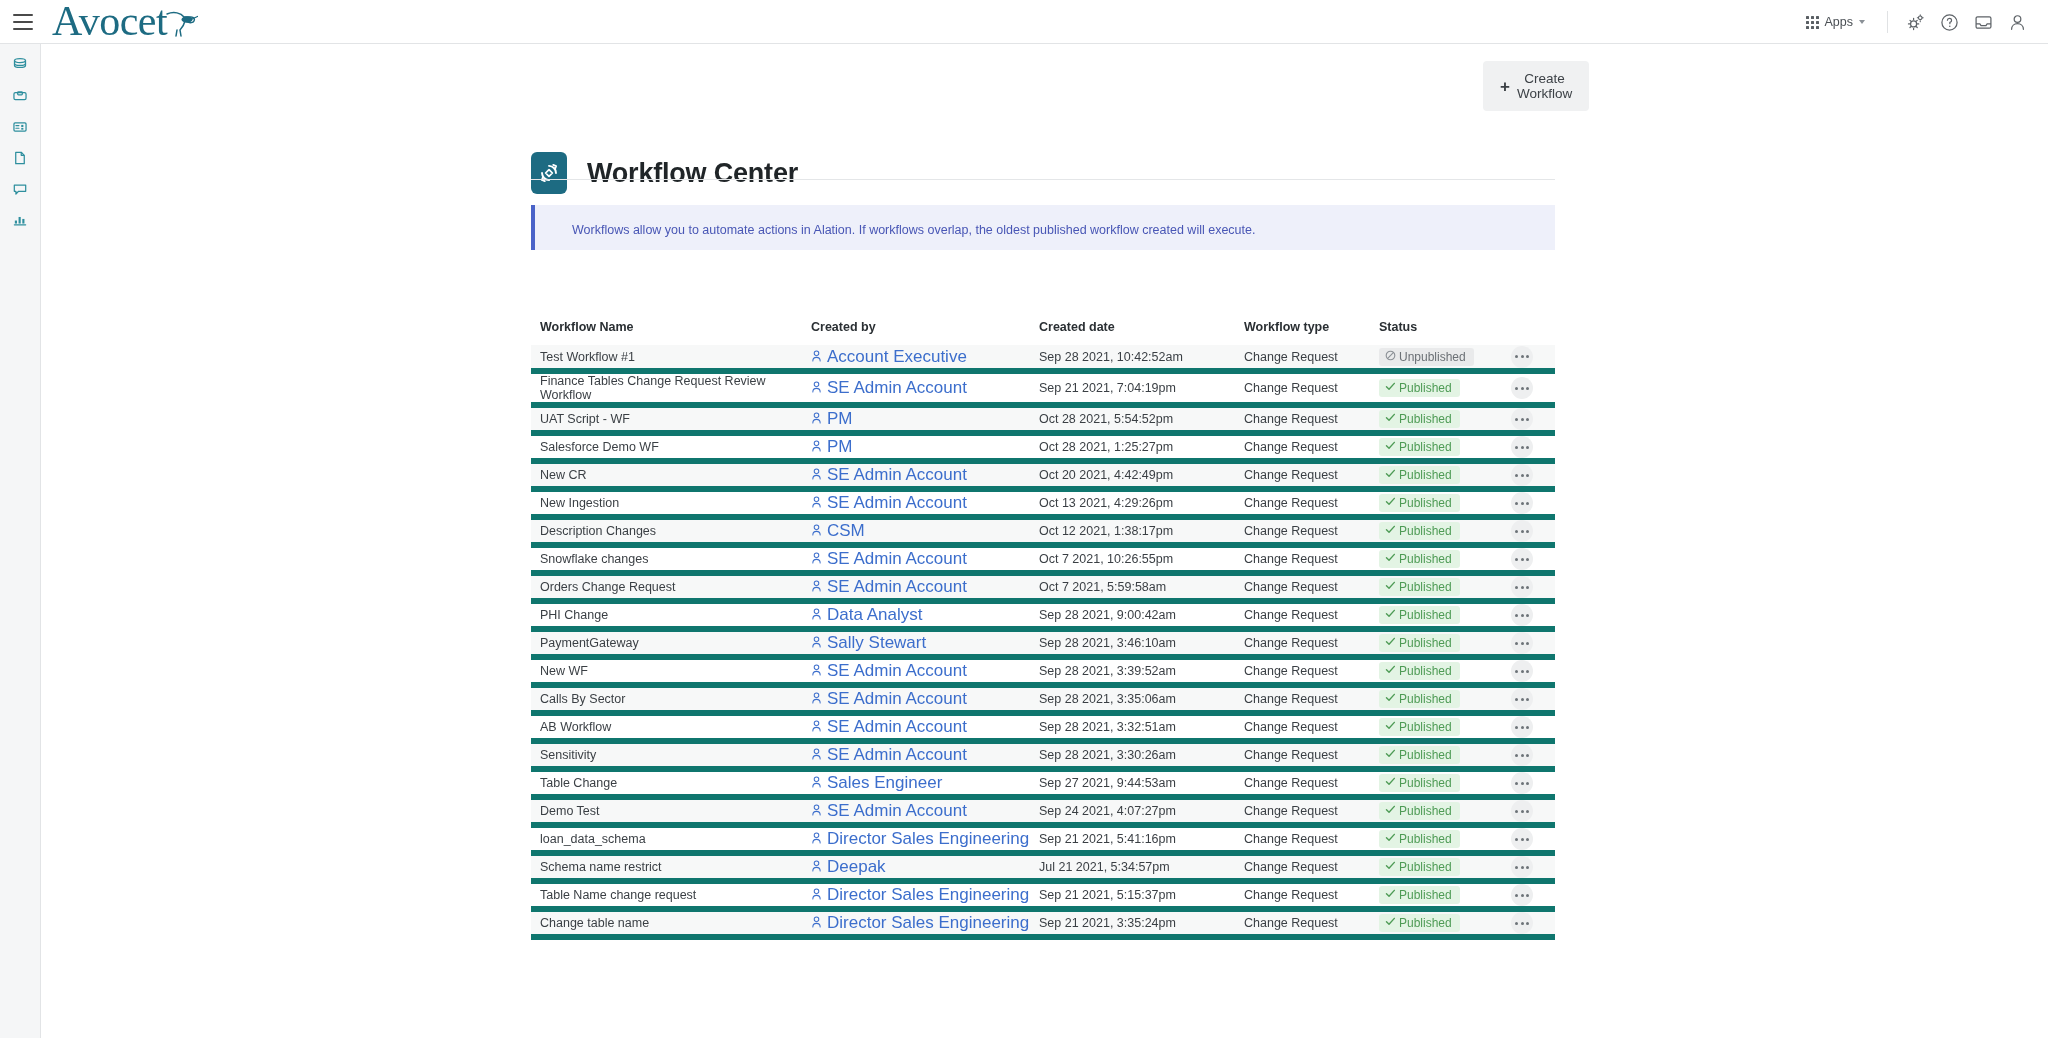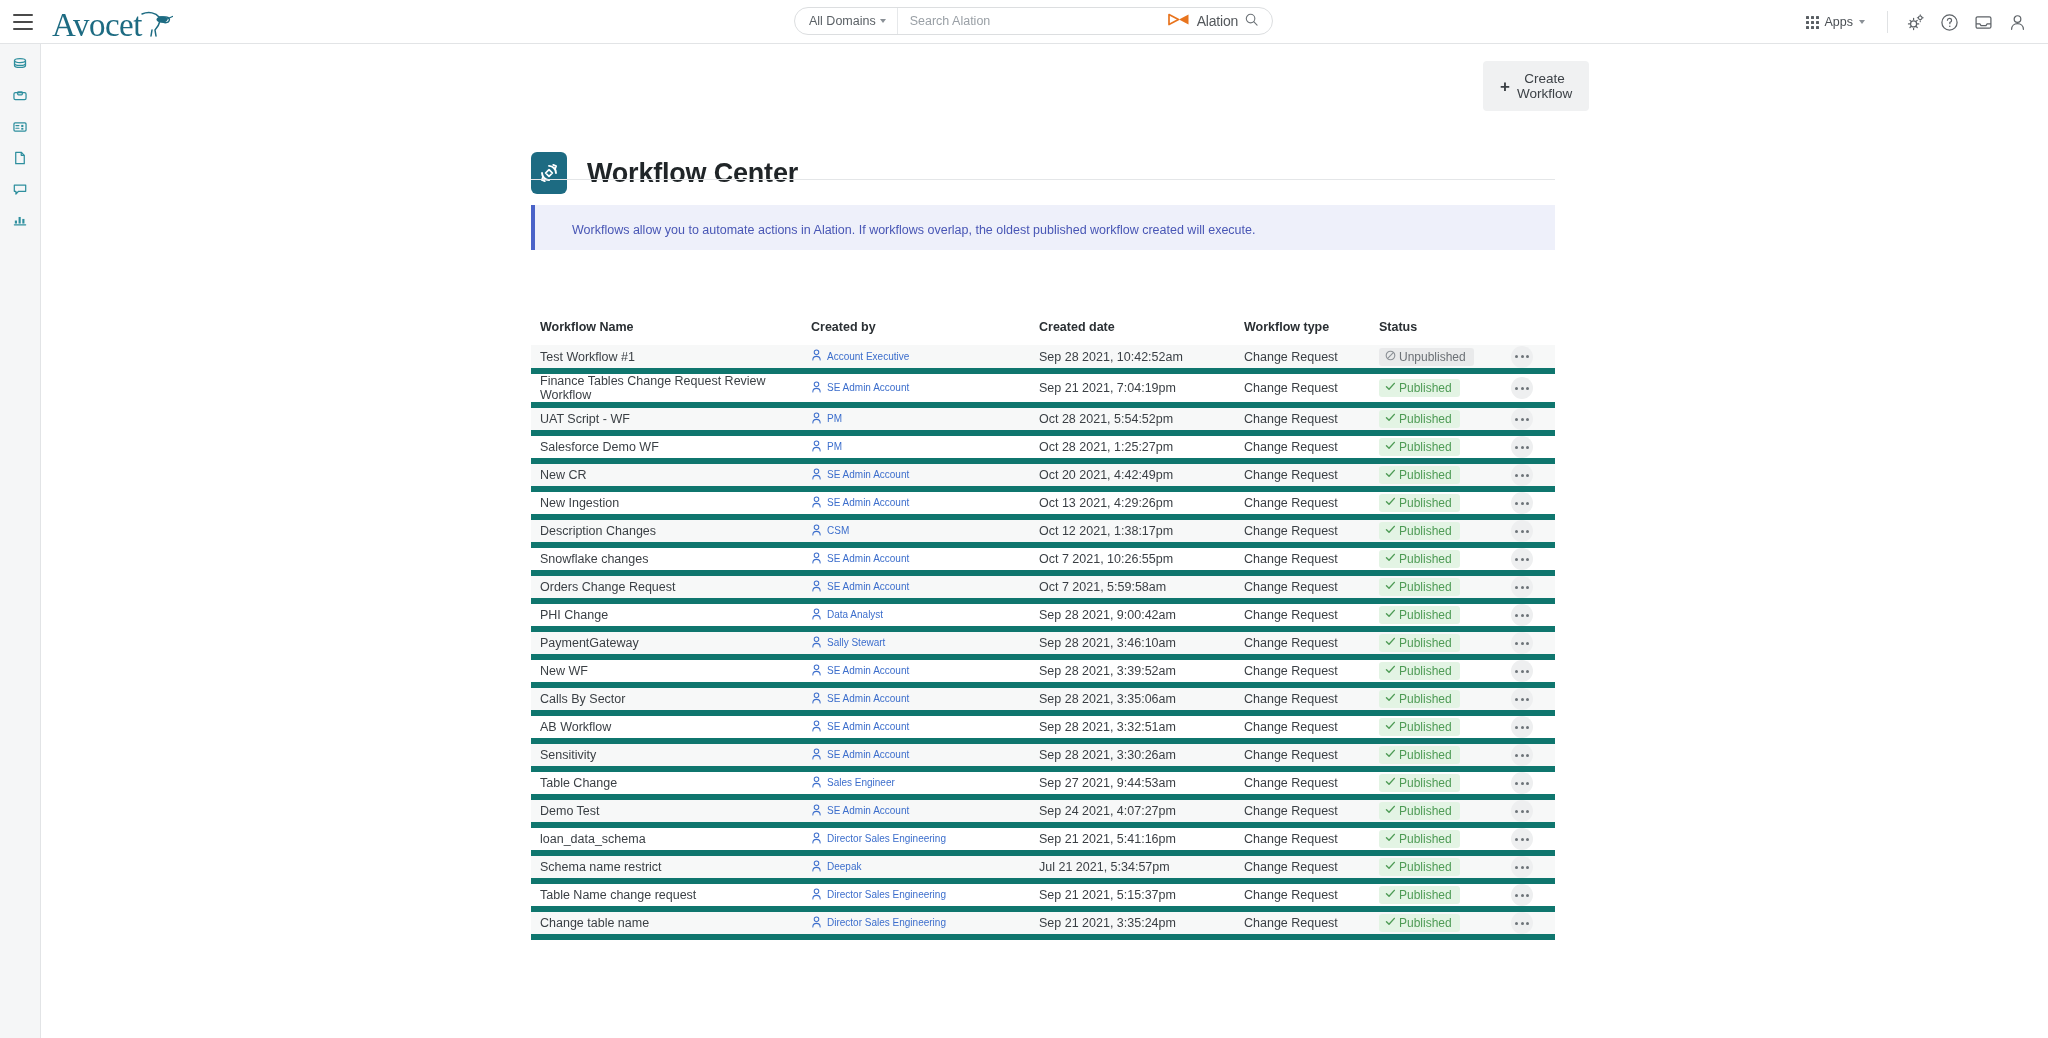--- a/index.html
+++ b/index.html
@@ -23,21 +23,21 @@
     display: flex; flex-direction: column; justify-content: space-between;
     cursor: pointer;
   }
   .hamburger span { display: block; height: 2px; background: #4a4a4a; border-radius: 1px; }
   .brand {
     margin-left: 19px; display: flex; align-items: flex-end;
     height: 40px; cursor: pointer;
   }
   .brand-text {
     font-family: "Liberation Serif", serif;
-    font-size: 33px; color: #1d6b82; line-height: 1; letter-spacing: -0.5px;
+    font-size: 42px; color: #1d6b82; line-height: 1; letter-spacing: -0.5px;
   }
   .brand-bird { margin-left: -3px; margin-bottom: 1px; }
 
   .search-wrap {
     position: absolute; left: 794px; top: 7px;
     display: flex; align-items: stretch;
     height: 28px;
     border: 1px solid #dcdee0; border-radius: 14px;
     background: #fff;
     overflow: hidden;
@@ -151,21 +151,21 @@
   .c-name  { width: 280px; padding-left: 9px; }
   .c-by    { width: 228px; }
   .c-date  { width: 205px; }
   .c-type  { width: 135px; }
   .c-stat  { width: 110px; }
   .c-act   { width: 66px; text-align: center; }
   th.c-name { padding-left: 9px; }
 
   .user-link {
     display: inline-flex; align-items: center; gap: 5px;
-    color: #3c6ecc; cursor: pointer; font-size: 10px;
+    color: #3c6ecc; cursor: pointer; font-size: 17px;
   }
   .badge {
     display: inline-flex; align-items: center; gap: 3px;
     padding: 2px 8px 2px 6px; border-radius: 3px; font-size: 12px;
   }
   .badge-unpub { background: #e9eaeb; color: #6b7075; }
   .badge-pub   { background: #e3f4e4; color: #4e9b55; }
   .kebab {
     width: 22px; height: 22px; border-radius: 50%;
     background: #eeeff0; display: inline-flex; align-items: center;
@@ -205,42 +205,20 @@
     <span class="brand-text">Avocet</span>
     <span class="brand-bird">
       <svg width="34" height="26" viewBox="0 0 34 26">
         <path d="M3 3 C10 0, 17 2, 20 6 L27 6 C30 6, 31 8, 30 10 C29 12, 26 12, 24 11 L21 10 C20 14, 18 17, 16 19 L17 25 M13 19 L12 25" fill="none" stroke="#1d6b82" stroke-width="1.5" stroke-linecap="round"></path>
         <ellipse cx="23" cy="8.5" rx="5.5" ry="3.2" fill="#1d6b82"></ellipse>
         <path d="M28 8 L33.5 5.5" stroke="#1d6b82" stroke-width="1.3" stroke-linecap="round"></path>
       </svg>
     </span>
   </div>
 
-  <div class="search-wrap">
-    <div class="domain-select">
-      <span>All Domains</span>
-      <span class="caret-dn"></span>
-    </div>
-    <input class="search-input" type="text" placeholder="Search Alation" style="">
-    <div class="search-right">
-      <span>
-        <svg width="22" height="13" viewBox="0 0 22 13">
-          <path d="M1 1.5 L10.5 6.5 L1 11.5 Z" fill="none" stroke="#e8741e" stroke-width="1.7" stroke-linejoin="round"></path>
-          <path d="M20.5 1.5 L11 6.5 L20.5 11.5 Z" fill="#e8741e"></path>
-        </svg>
-      </span>
-      <span class="alation-word">Alation</span>
-      <span>
-        <svg width="13" height="13" viewBox="0 0 14 14">
-          <circle cx="6" cy="6" r="4.6" fill="none" stroke="#6d7378" stroke-width="1.2"></circle>
-          <path d="M9.4 9.4 L13 13" stroke="#6d7378" stroke-width="1.2" stroke-linecap="round"></path>
-        </svg>
-      </span>
-    </div>
-  </div>
 
   <div class="topbar-right">
     <div class="apps-btn">
       <span class="grid9">
         <i></i>
           <i></i>
           <i></i>
           <i></i>
           <i></i>
           <i></i>

